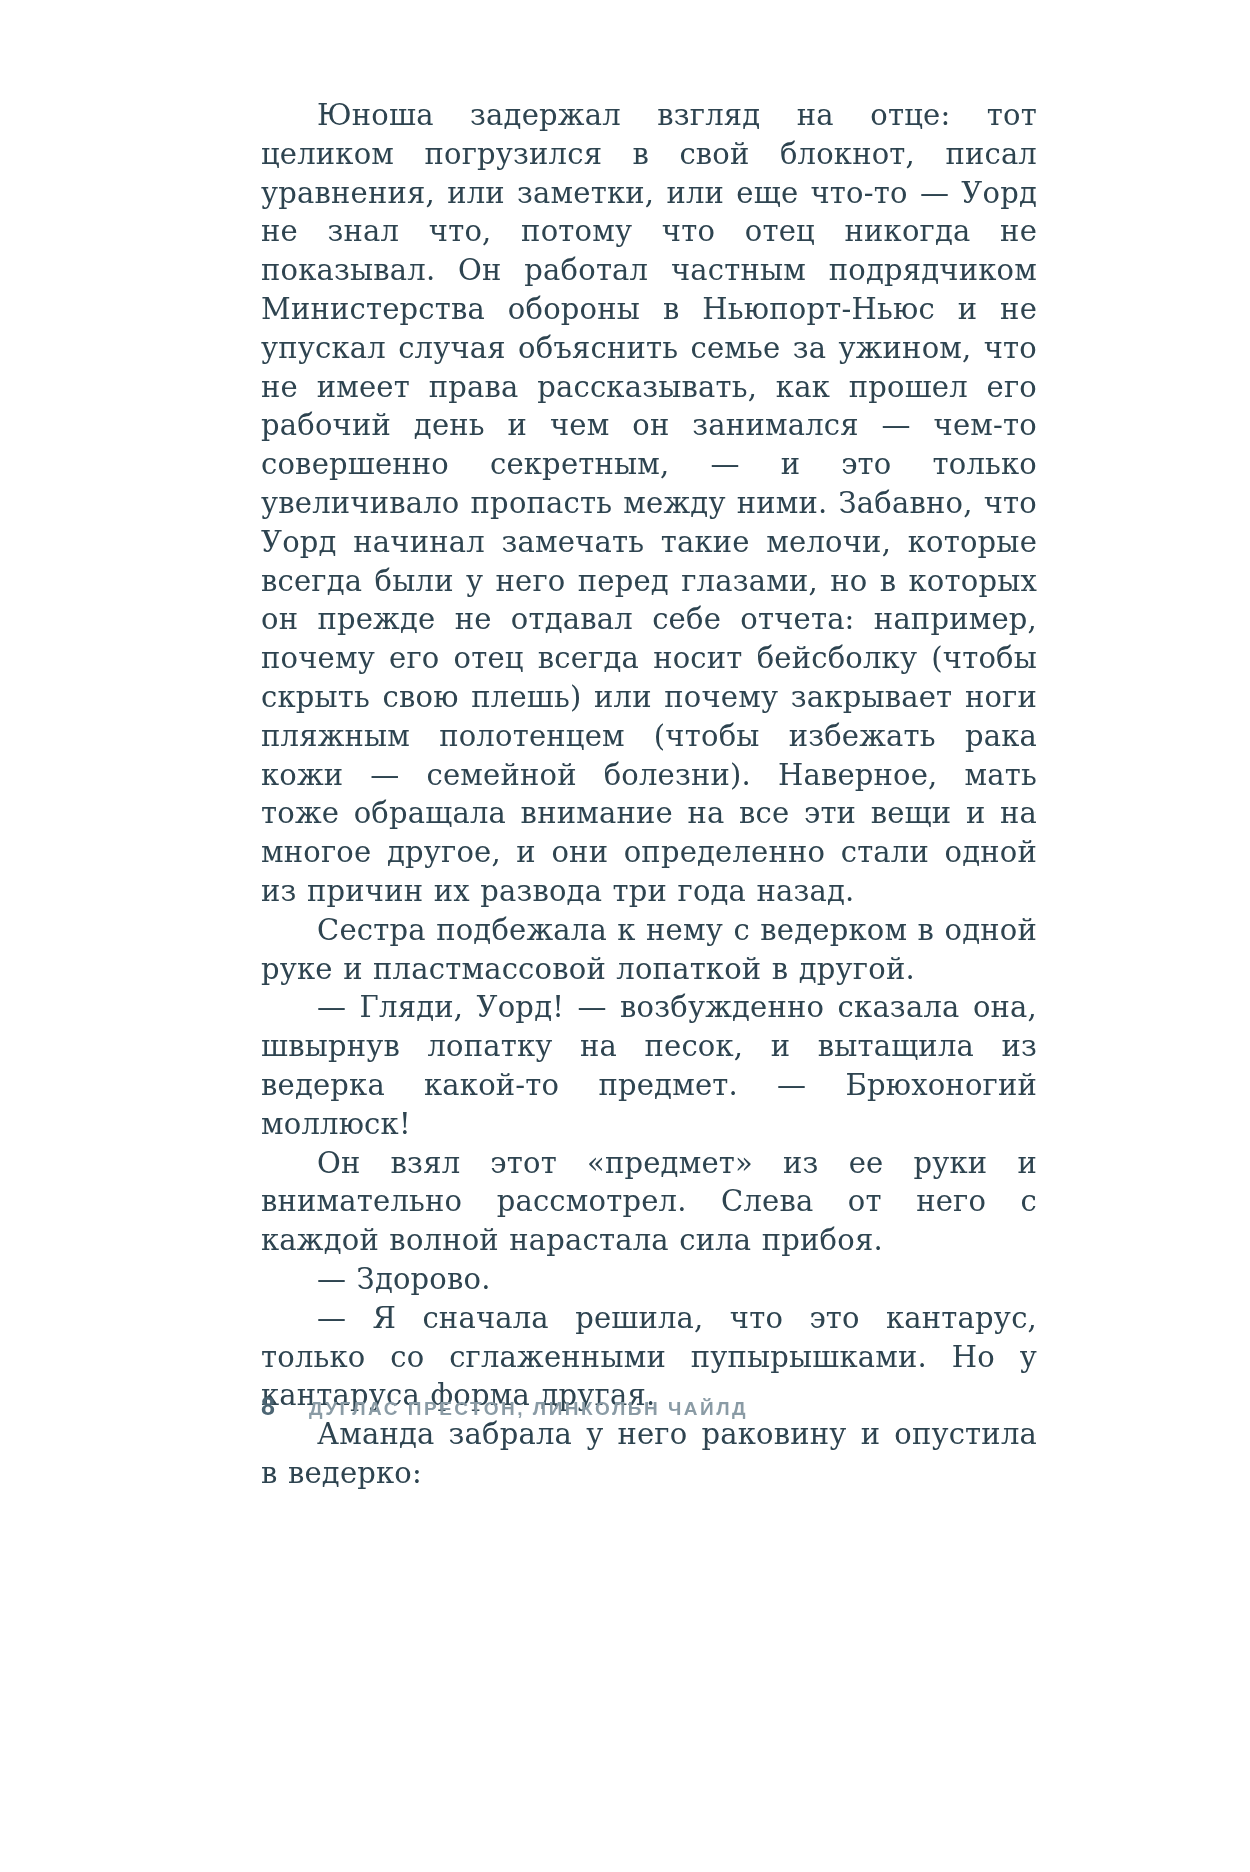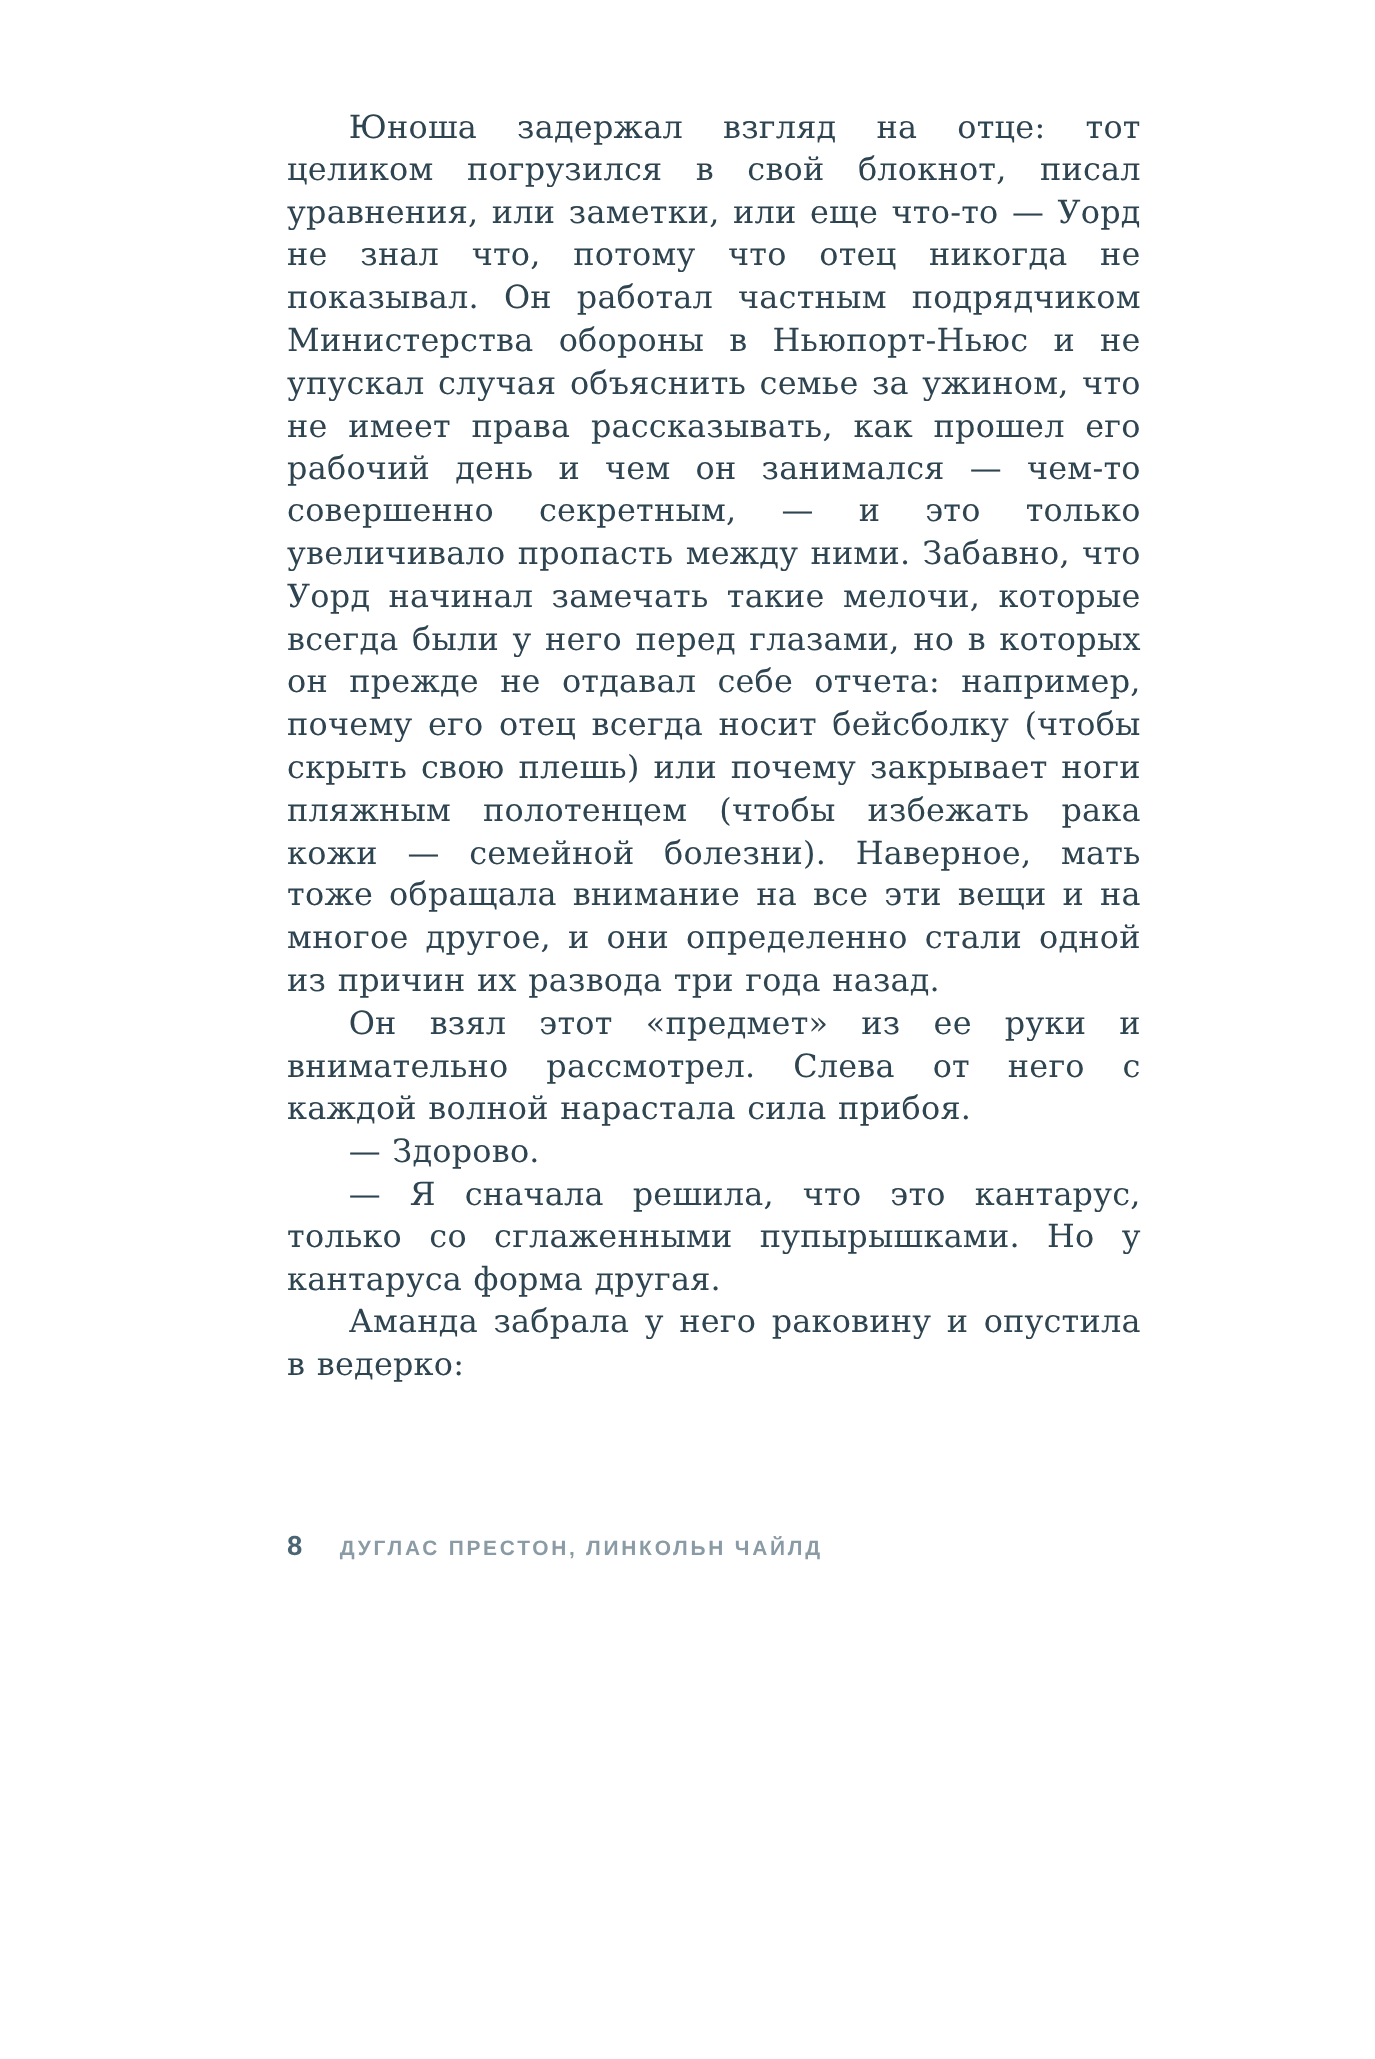--- a/index.html
+++ b/index.html
@@ -58,20 +58,22 @@
       text-align: right;
     }
   </style>
 </head>
 <body>
 
 <div class="page">
 
   <div class="text-block">
     <p class="para">Юноша задержал взгляд на отце: тот целиком погрузился в свой блокнот, писал уравнения, или заметки, или еще что-то — Уорд не знал что, потому что отец никогда не показывал. Он работал частным подрядчиком Министерства обороны в Ньюпорт-Ньюс и не упускал случая объяснить семье за ужином, что не имеет права рассказывать, как прошел его рабочий день и чем он занимался — чем-то совершенно секретным, — и это только увеличивало пропасть между ними. Забавно, что Уорд начинал замечать такие мелочи, которые всегда были у него перед глазами, но в которых он прежде не отдавал себе отчета: например, почему его отец всегда носит бейсболку (чтобы скрыть свою плешь) или почему закрывает ноги пляжным полотенцем (чтобы избежать рака кожи — семейной болезни). Наверное, мать тоже обращала внимание на все эти вещи и на многое другое, и они определенно стали одной из причин их развода три года назад.</p>
+    <p class="para">Сестра подбежала к нему с ведерком в одной руке и пластмассовой лопаткой в другой.</p>
+    <p class="para">— Гляди, Уорд! — возбужденно сказала она, швырнув лопатку на песок, и вытащила из ведерка какой-то предмет. — Брюхоногий моллюск!</p>
     <p class="para">Он взял этот «предмет» из ее руки и внимательно рассмотрел. Слева от него с каждой волной нарастала сила прибоя.</p>
     <p class="para">— Здорово.</p>
     <p class="para">— Я сначала решила, что это кантарус, только со сглаженными пупырышками. Но у кантаруса форма другая.</p>
     <p class="para">Аманда забрала у него раковину и опустила в ведерко:</p>
   </div>
 
   <div class="footer">
     <span class="pagenum">8</span>
     <span class="running">ДУГЛАС ПРЕСТОН, ЛИНКОЛЬН ЧАЙЛД</span>
   </div>

